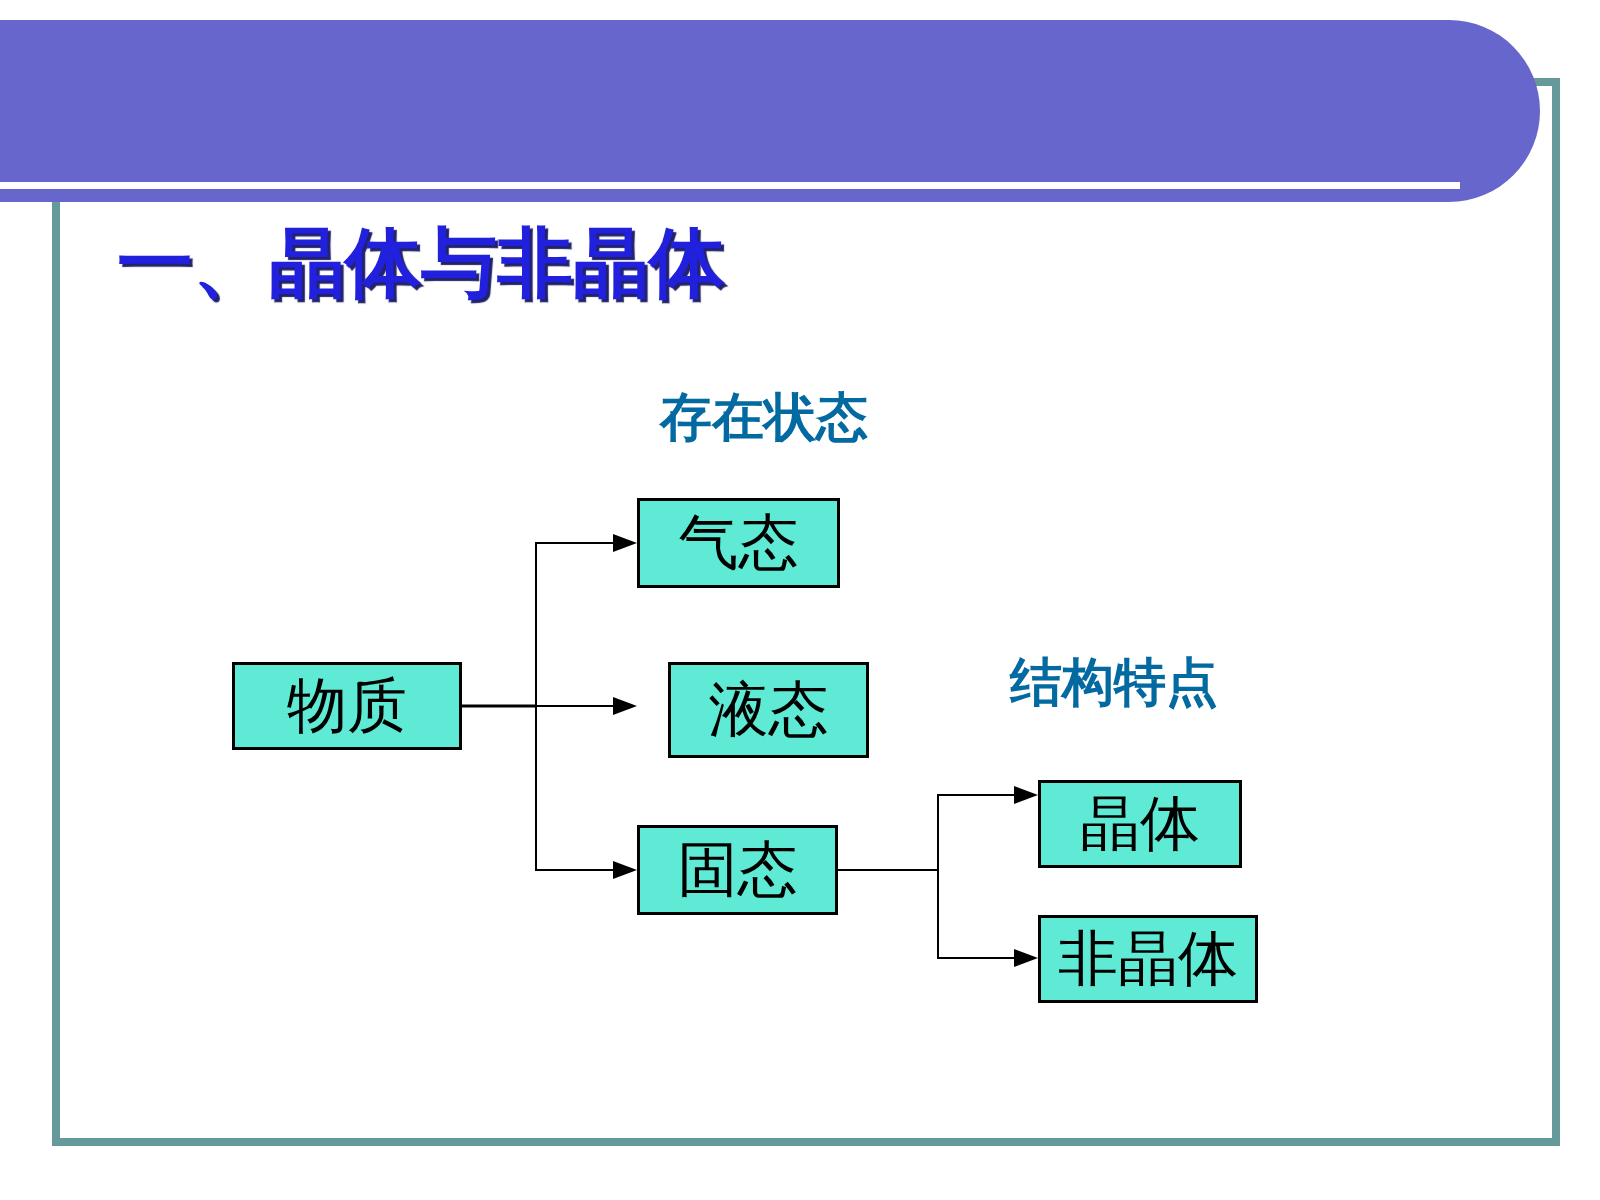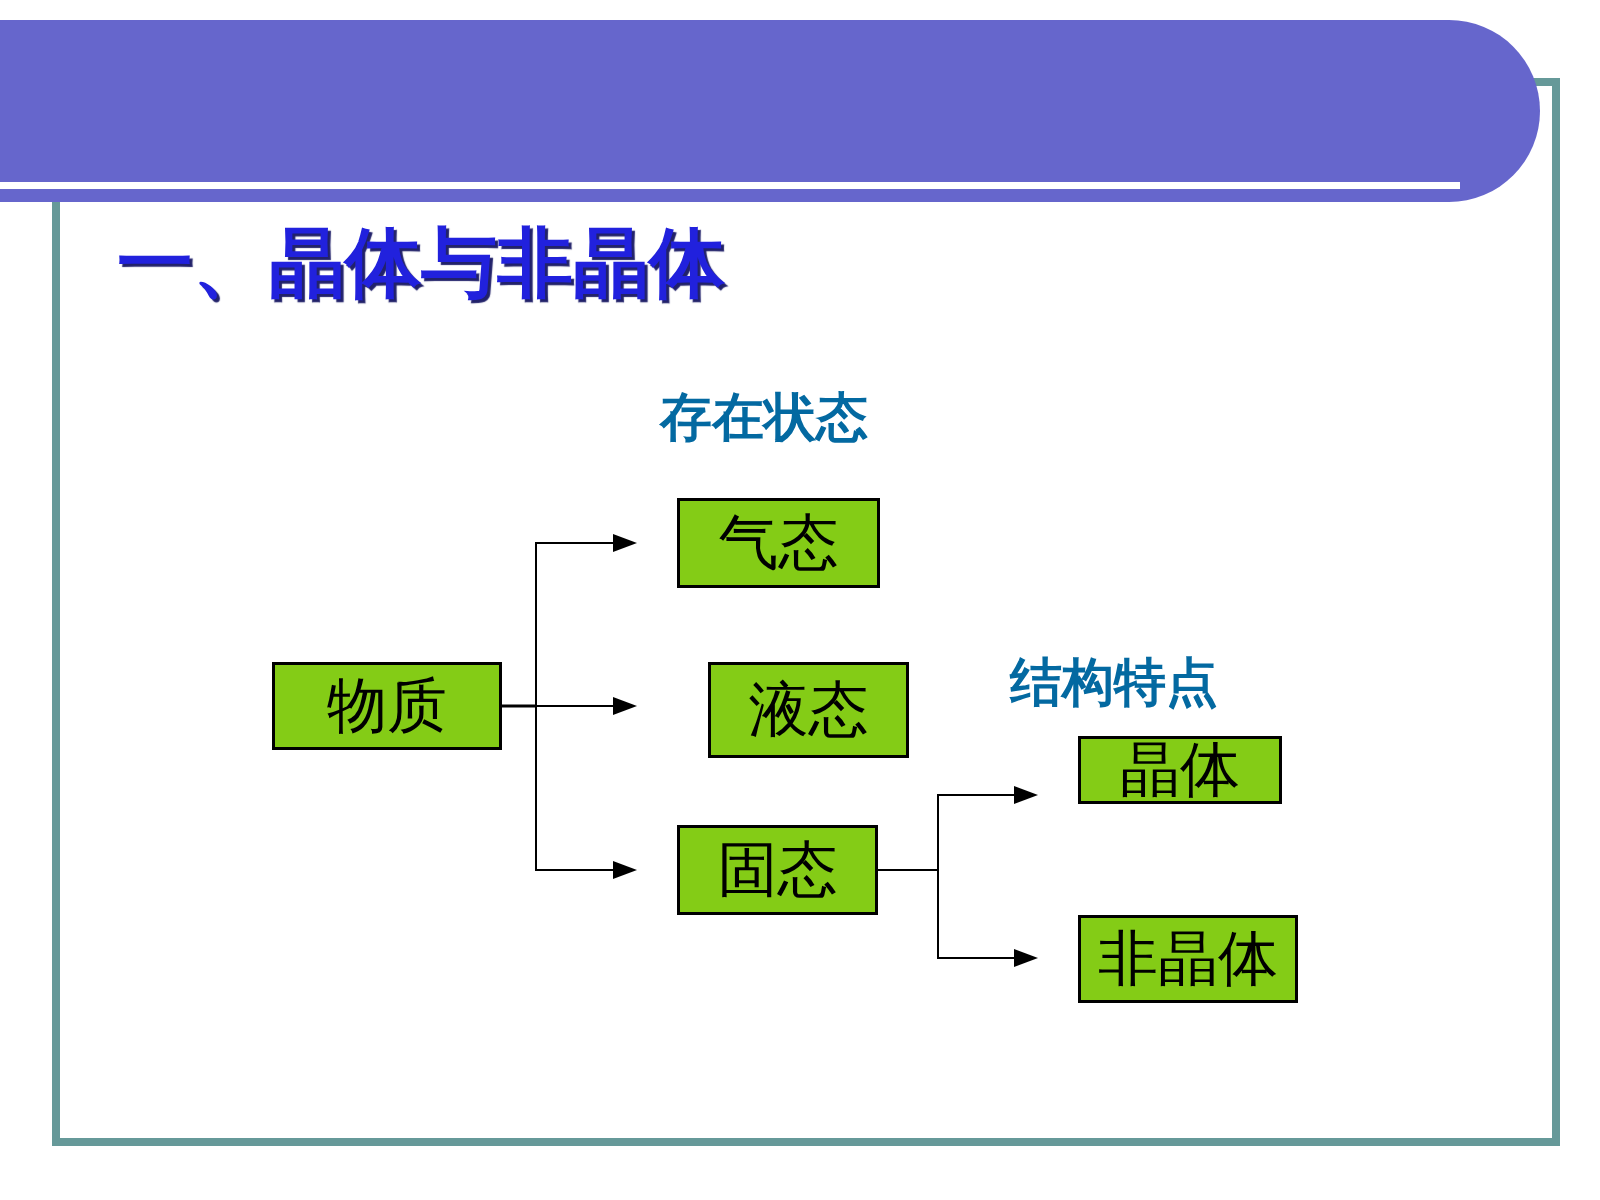--- a/index.html
+++ b/index.html
@@ -32,29 +32,29 @@
   }
 
   .diagram-label {
     position:absolute; z-index:4; font-size:52px; font-weight:bold;
     color:#0369a1; white-space:nowrap;margin-left:32px;
   }
   .label-existence { left:628px; top:383px; }
   .label-structure { left:978px; top:648px; }
 
   .node {
-    position:absolute; z-index:4; background:#84cc16; border:3px solid #000000;
+    position:absolute; z-index:4; background:#5eead4; border:3px solid #000000;
     box-sizing:border-box; display:flex; align-items:center; justify-content:center;
-    font-size:60px; color:#000000; white-space:nowrap;margin-left:40px;
+    font-size:60px; color:#000000; white-space:nowrap;
   }
   .node-matter      { left:232px;  top:662px; width:230px; height:88px; }
   .node-gas         { left:637px;  top:498px; width:203px; height:90px; }
   .node-liquid      { left:668px;  top:662px; width:201px; height:96px; }
   .node-solid       { left:637px;  top:825px; width:201px; height:90px; }
-  .node-crystal     { left:1038px; top:736px; width:204px; height:68px; }
+  .node-crystal     { left:1038px; top:780px; width:204px; height:88px; }
   .node-noncrystal  { left:1038px; top:915px; width:220px; height:88px; }
 
   .connector-layer {
     position:absolute; left:0; top:0; width:1600px; height:1200px; z-index:3;
   }
 </style>
 </head>
 <body>
 
 <div class="frame"></div>

